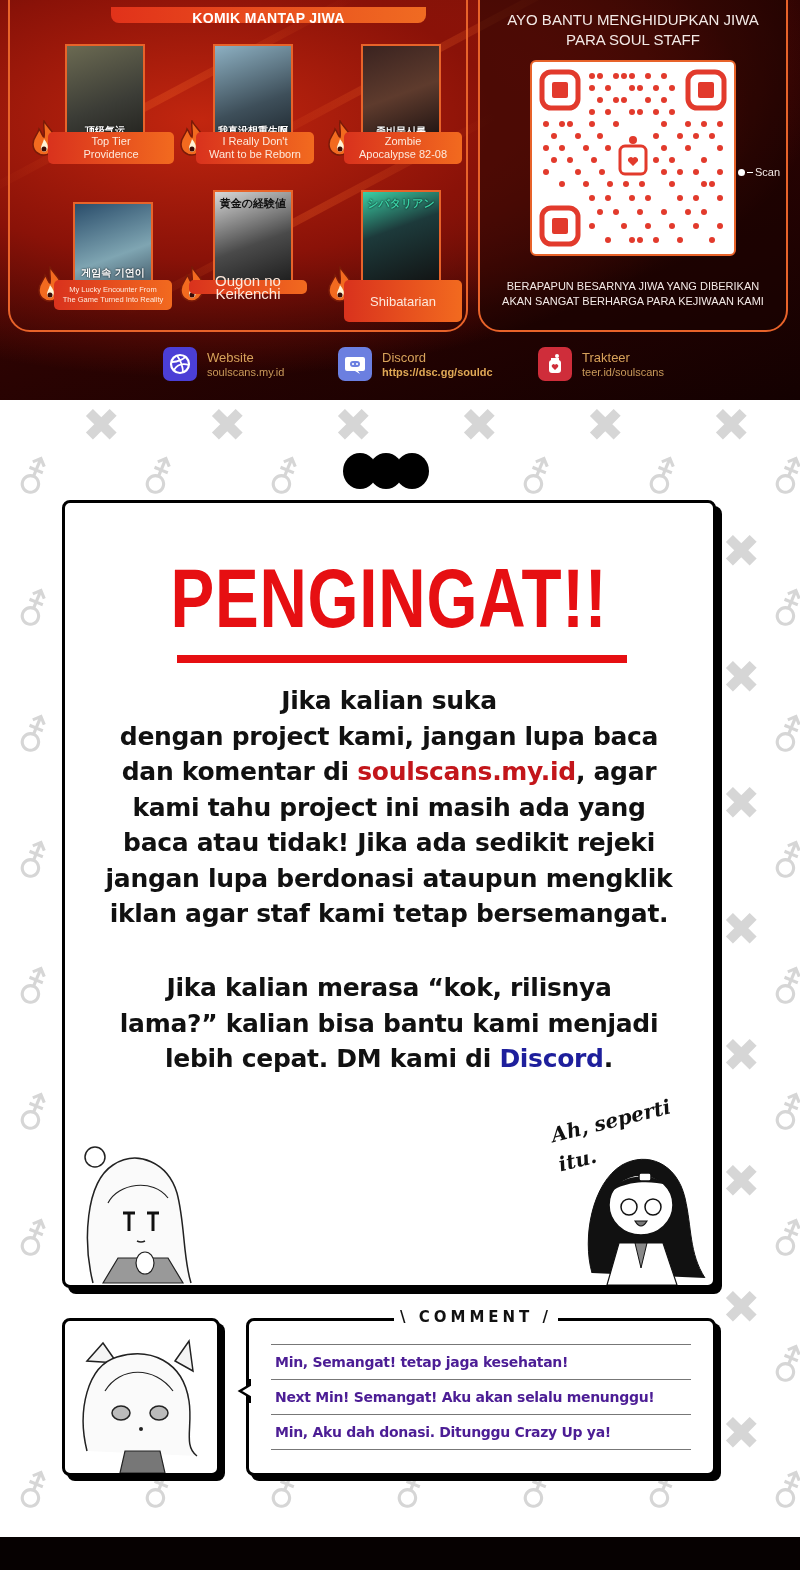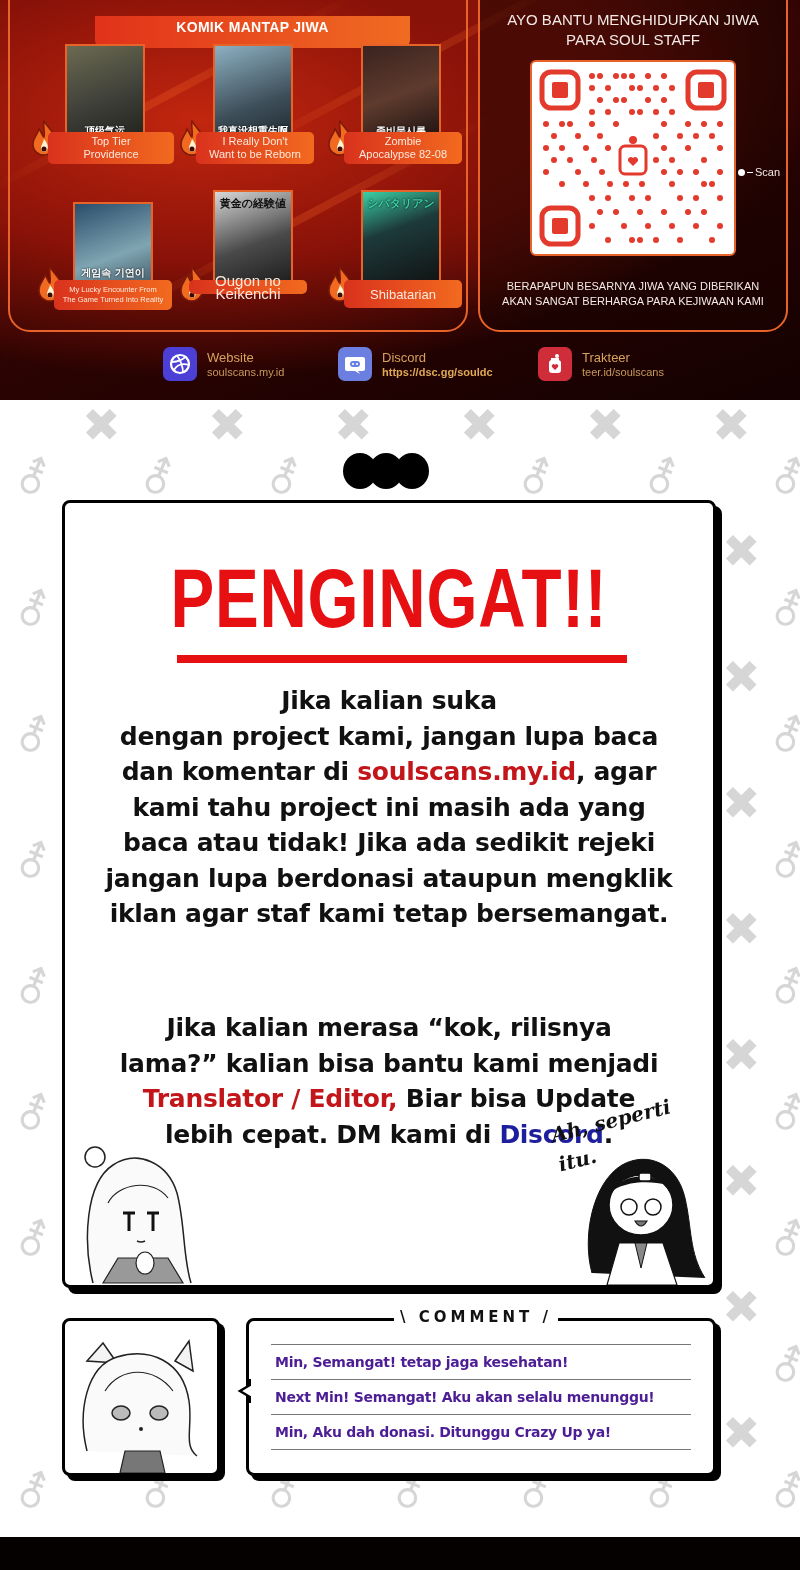--- a/index.html
+++ b/index.html
@@ -115,21 +115,21 @@
     position: absolute; left: 112px; top: 152px; width: 450px; height: 8px; background: #e60f12;
   }
   .para {
     position: absolute; left: 0; right: 0; text-align: center; color: #111;
     font-family: "DejaVu Sans", sans-serif; font-weight: bold; font-size: 25px; line-height: 35.5px;
     letter-spacing: -0.3px;
   }
   .para .red { color: #c3161b; }
   .para .blue { color: #1e1f9c; }
   .p1 { top: 180px; }
-  .p2 { top: 467px; margin-top: 40px; }
+  .p2 { top: 467px; }
 
   .char { position: absolute; }
   .handwrite {
     position: absolute; font-family: "DejaVu Serif", serif; font-style: italic; font-weight: bold;
     font-size: 20px; color: #111; line-height: 30px;
   }
 
   
   .avatar-card {
     position: absolute; left: 62px; top: 1318px; width: 158px; height: 158px;
@@ -157,21 +157,21 @@
 </style>
 </head>
 <body>
 
 <div class="banner">
   <div class="banner-streak" style="left:-40px; top:90px;"></div>
   <div class="banner-streak" style="left:100px; top:210px;"></div>
   <div class="banner-streak" style="left:200px; top:60px;"></div>
 
   <div class="panel-left">
-    <div class="title-tab" style="top:24px; height:32px;">KOMIK MANTAP JIWA</div>
+    <div class="title-tab" style="top:15px; height:16px;margin-left:16px;">KOMIK MANTAP JIWA</div>
 
     <div class="comic" style="left:158px; top:52px;">
       <div class="cover c2" style="left:45px; top:0;">
         <div class="cover-text">我真没想重生啊</div>
       </div>
       <svg class="flame" style="left:10px; top:76px;" viewBox="0 0 28 36">
         <path d="M14 1 C18 9 27 13 25 24 C24 31 19 35 14 35 C8 35 3 31 3 24 C3 17 8 15 9 9 C12 13 12 16 14 17 C15 12 13 6 14 1 Z" fill="#f26a1f" stroke="#7a1a08" stroke-width="1.5"></path>
         <path d="M14 19 C17 23 19 26 17 30 C15 33 11 32 11 28 C11 25 13 23 14 19 Z" fill="#fff3d6"></path>
         <circle cx="14" cy="29" r="2.5" fill="#3a0b05"></circle>
       </svg>
@@ -238,21 +238,21 @@
 
     <div class="comic" style="left:306px; top:198px;">
       <div class="cover c6" style="left:45px; top:0; height:98px;">
         <div class="cover-text top" style="color:#3ad1a6;">シバタリアン</div>
       </div>
       <svg class="flame" style="left:10px; top:76px;" viewBox="0 0 28 36">
         <path d="M14 1 C18 9 27 13 25 24 C24 31 19 35 14 35 C8 35 3 31 3 24 C3 17 8 15 9 9 C12 13 12 16 14 17 C15 12 13 6 14 1 Z" fill="#f26a1f" stroke="#7a1a08" stroke-width="1.5"></path>
         <path d="M14 19 C17 23 19 26 17 30 C15 33 11 32 11 28 C11 25 13 23 14 19 Z" fill="#fff3d6"></path>
         <circle cx="14" cy="29" r="2.5" fill="#3a0b05"></circle>
       </svg>
-      <div class="label-box big" style="left:28px; top:90px; width:118px; height:28px;">
+      <div class="label-box big" style="left:28px; top:90px; width:118px; height:42px;">
         <span>Shibatarian</span>
       </div>
     </div>
   </div>
 
   <div class="panel-right">
     <div class="donate-title" style="top:18px;">
       <span>AYO BANTU MENGHIDUPKAN JIWA</span><br>
       <span>PARA SOUL STAFF</span>
     </div>
@@ -489,23 +489,20 @@
     <div>kami tahu project ini masih ada yang</div>
     <div>baca atau tidak! Jika ada sedikit rejeki</div>
     <div>jangan lupa berdonasi ataupun mengklik</div>
     <div>iklan agar staf kami tetap bersemangat.</div>
   </div>
 
   <div class="para p2">
     <div>Jika kalian merasa “kok, rilisnya</div>
     <div>lama?” kalian bisa bantu kami menjadi</div>
     <div>
-      <span class="red">Translator / Editor,</span><span> Biar bisa Update</span>
-    </div>
-    <div>
       <span>lebih cepat. DM kami di </span><span class="blue">Discord</span><span>.</span>
     </div>
   </div>
 
   <svg class="char" style="left:8px; top:640px;" width="130" height="142" viewBox="0 0 130 142">
     <circle cx="22" cy="14" r="10" fill="none" stroke="#222" stroke-width="1.5"></circle>
     <path d="M20 140 C10 100 12 40 40 22 C65 6 95 20 104 50 C112 80 110 115 118 140" fill="#fafafa" stroke="#222" stroke-width="1.5"></path>
     <path d="M35 60 C45 40 80 35 95 55" fill="none" stroke="#222" stroke-width="1.2"></path>
     <line x1="50" y1="70" x2="62" y2="70" stroke="#111" stroke-width="3"></line>
     <line x1="56" y1="70" x2="56" y2="88" stroke="#111" stroke-width="3"></line>

